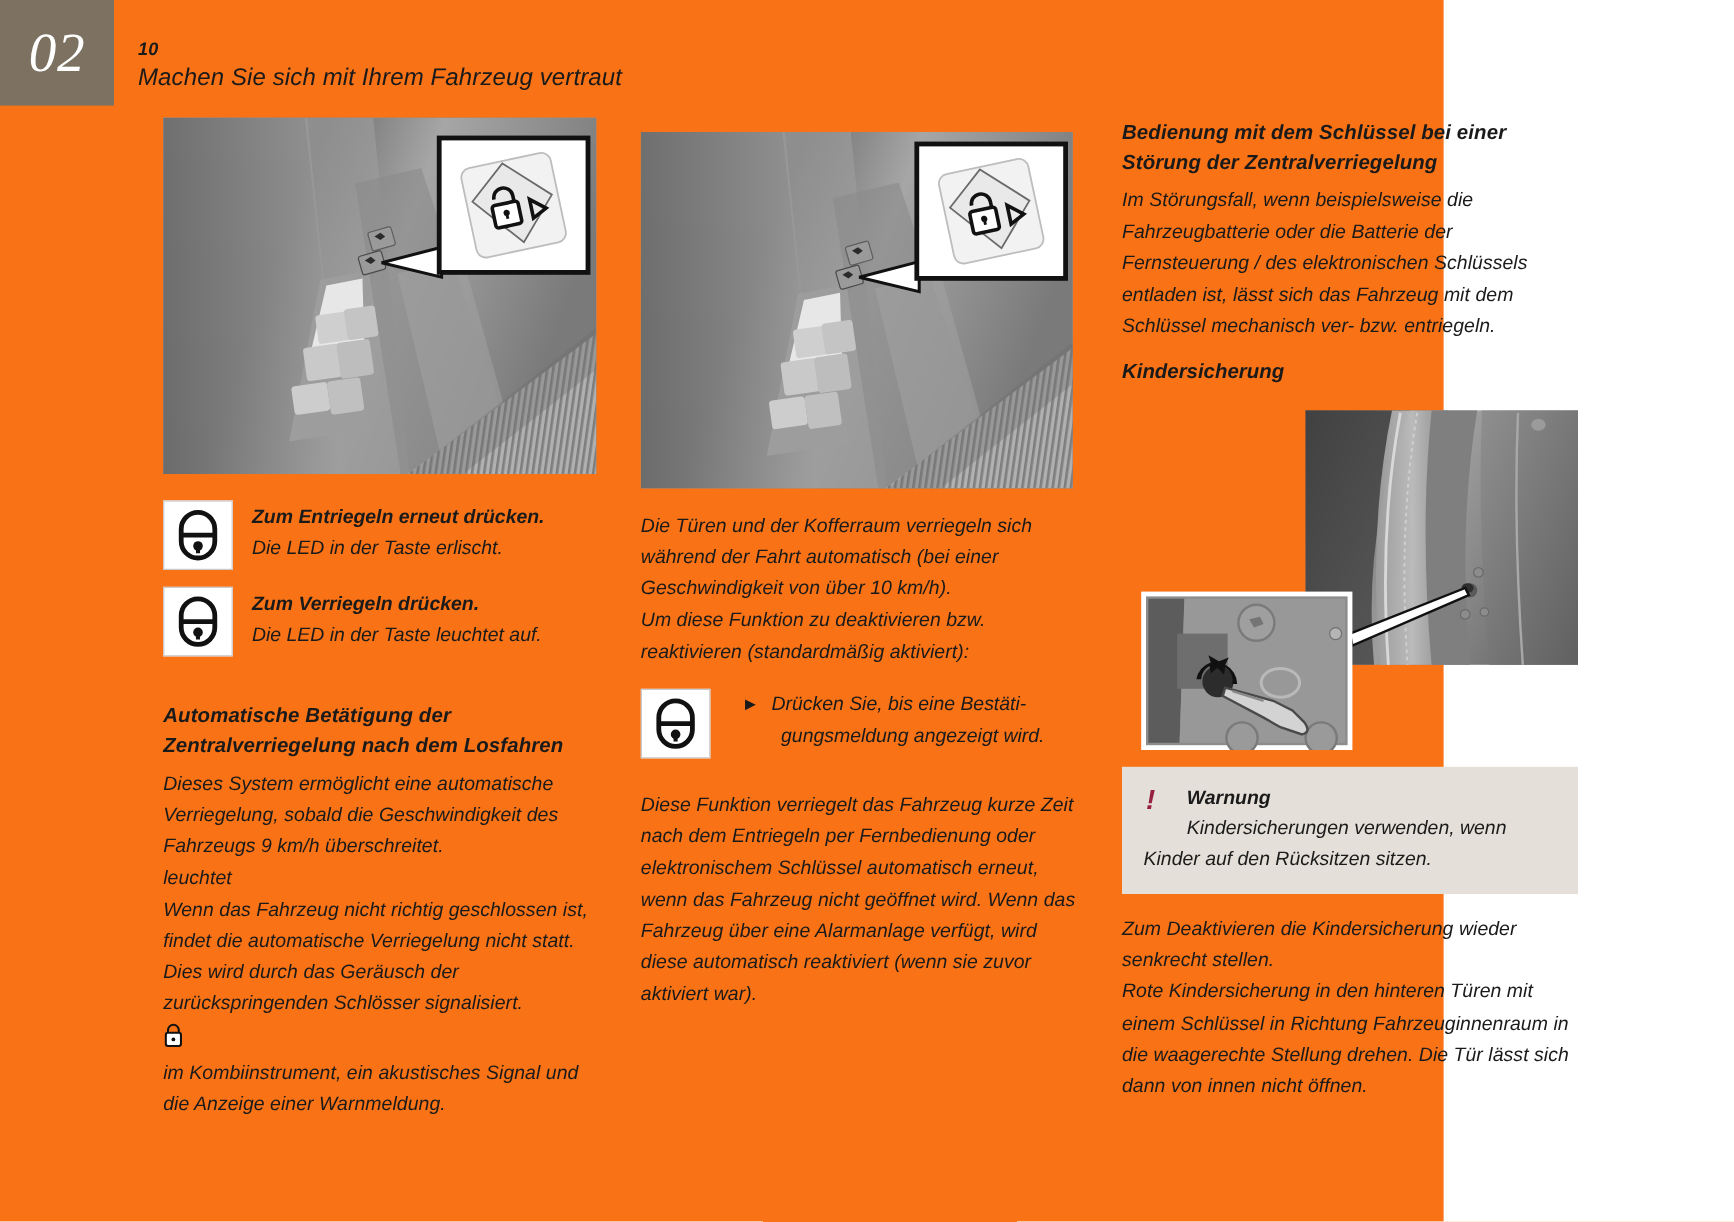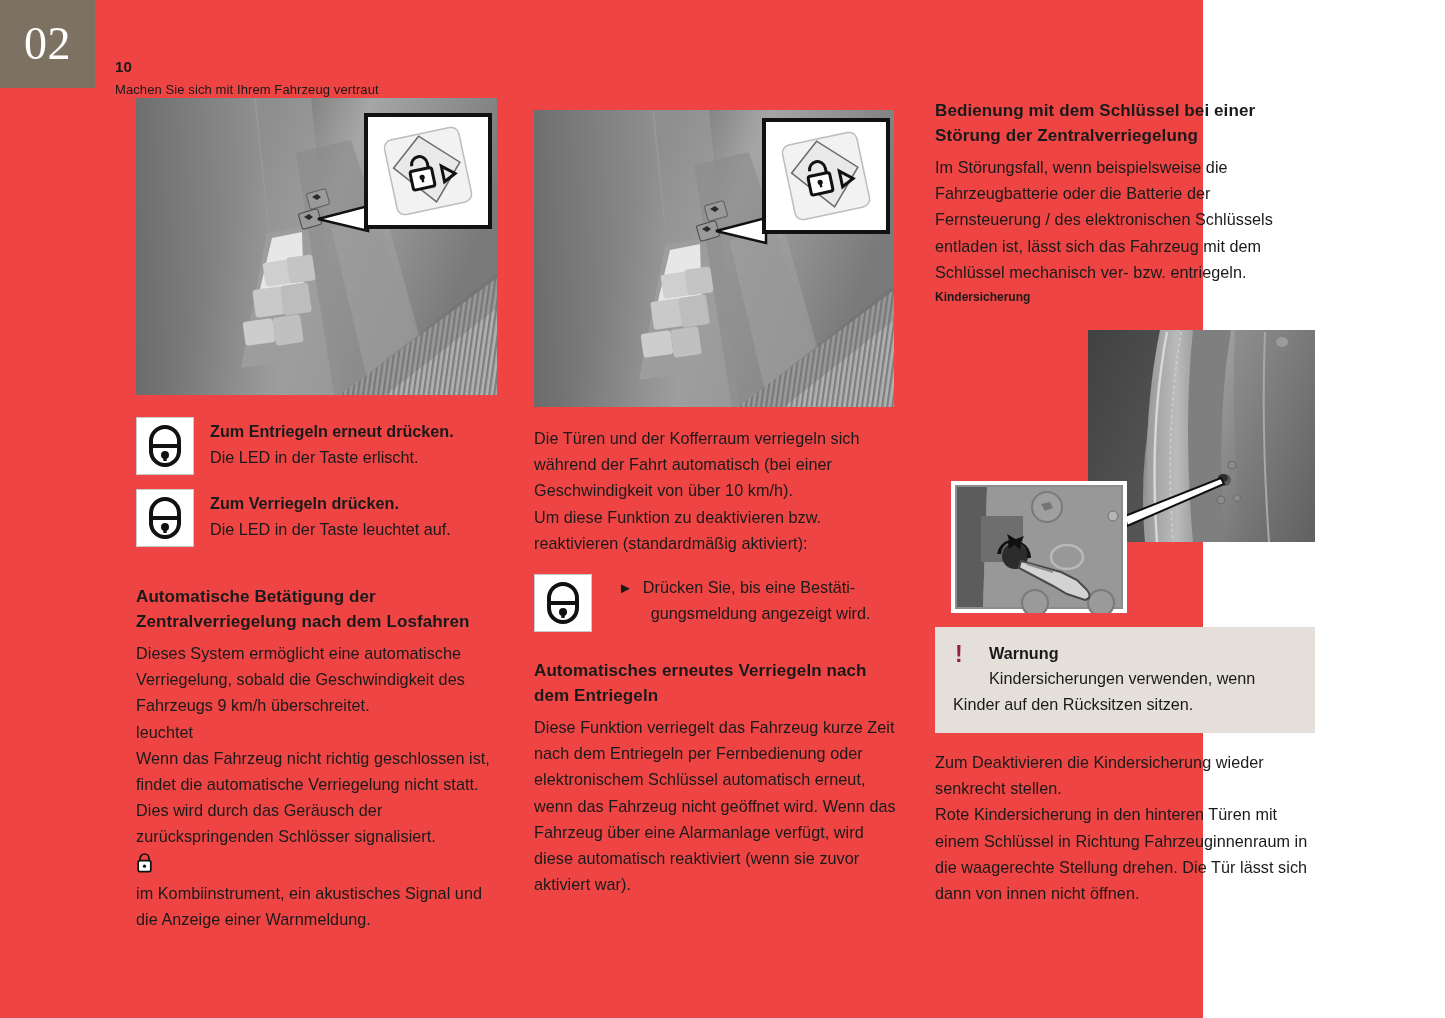--- a/index.html
+++ b/index.html
@@ -10,21 +10,22 @@
     background: #ffffff;
     font-family: "Liberation Sans", sans-serif;
     color: #1a1a1a;
     overflow: hidden;
   }
 
   .page {
     position: relative;
     width: 1203px;
     height: 1018px;
-    background: #ef4444;
+    background: #f97316;
+    font-style: italic;
   }
 
   
   .chapter-badge {
     position: absolute;
     left: 0; top: 0;
     width: 95px; height: 88px;
     background: #7d7261;
     display: flex;
     align-items: center;
@@ -33,30 +34,30 @@
   .chapter-badge span {
     font-family: "Liberation Serif", serif;
     font-size: 46px;
     color: #ffffff;
     line-height: 1;
     letter-spacing: 0.5px;
   }
 
   .header-text {
     position: absolute;
-    left: 115px; top: 57px;
+    left: 115px; top: 32px;
   }
   .page-number {
     font-size: 15px;
     font-weight: bold;
     line-height: 20px;
     letter-spacing: 0.2px;
   }
   .header-title {
-    font-size: 13px;
+    font-size: 20px;
     line-height: 24px;
     letter-spacing: 0.1px;
     margin-top: 1px;
   }
 
   
   .col {
     position: absolute;
     top: 98px;
   }
@@ -65,23 +66,24 @@
   .col-3 { left: 935px; width: 380px; }
 
   h2.sec {
     font-size: 17px;
     font-weight: bold;
     line-height: 25px;
     letter-spacing: 0.1px;
     margin-bottom: 6px;
   }
   h3.sub {
-    font-size: 12px;
+    font-size: 17px;
     font-weight: bold;
     line-height: 25px;
+    margin-top: 12px;
     margin-bottom: 4px;
   }
   p.body {
     font-size: 16.2px;
     line-height: 26.2px;
     letter-spacing: 0.05px;
   }
 
   
   .photo {
@@ -384,21 +386,20 @@
           <path d="M17 31 v6" stroke="#111" stroke-width="3.4"></path>
         </svg>
       </div>
       <div class="arrow-glyph">►</div>
       <div class="atext">
         <span>Drücken Sie, bis eine Bestäti-</span>
         <span class="l2">gungsmeldung angezeigt wird.</span>
       </div>
     </div>
 
-    <h2 class="sec">Automatisches erneutes Verriegeln nach dem Entriegeln</h2>
     <p class="body">Diese Funktion verriegelt das Fahrzeug kurze Zeit nach dem Entriegeln per Fernbedienung oder elektronischem Schlüssel automatisch erneut, wenn das Fahrzeug nicht geöffnet wird. Wenn das Fahrzeug über eine Alarmanlage verfügt, wird diese automatisch reaktiviert (wenn sie zuvor aktiviert war).</p>
   </div>
 
   <div class="col col-3">
 
     <h2 class="sec">Bedienung mit dem Schlüssel bei einer Störung der Zentralverriegelung</h2>
     <p class="body">Im Störungsfall, wenn beispielsweise die Fahrzeugbatterie oder die Batterie der Fernsteuerung / des elektronischen Schlüssels entladen ist, lässt sich das Fahrzeug mit dem Schlüssel mechanisch ver- bzw. entriegeln.</p>
 
     <h3 class="sub">Kindersicherung</h3>
 

